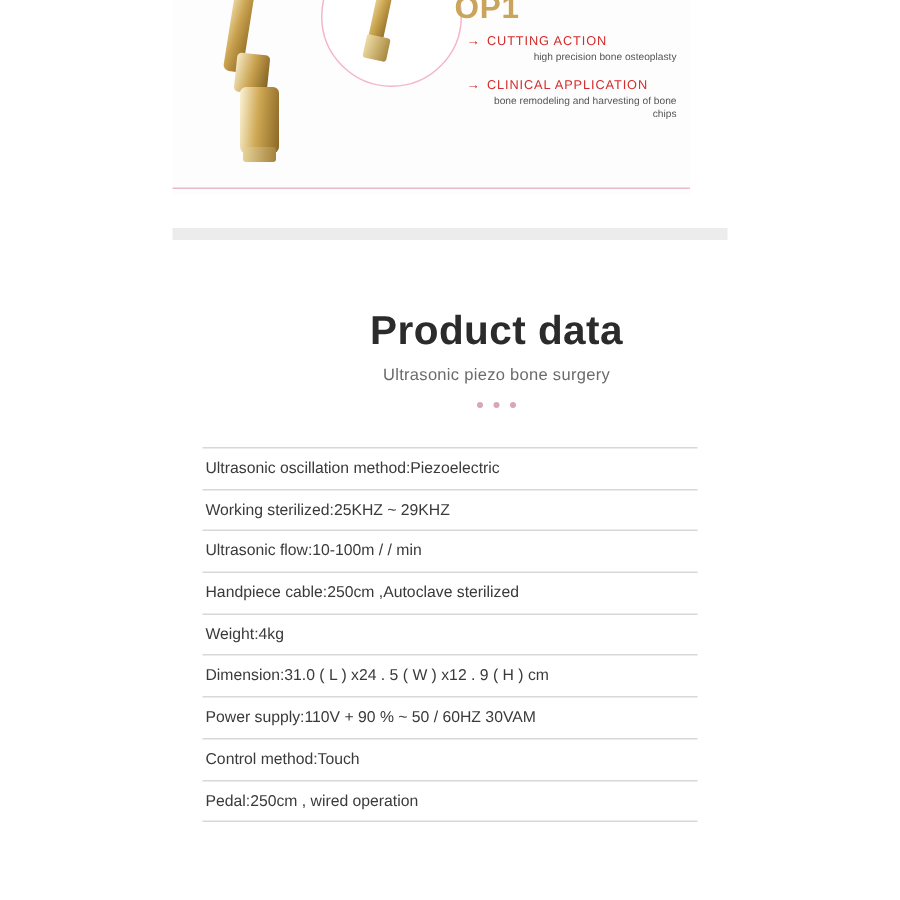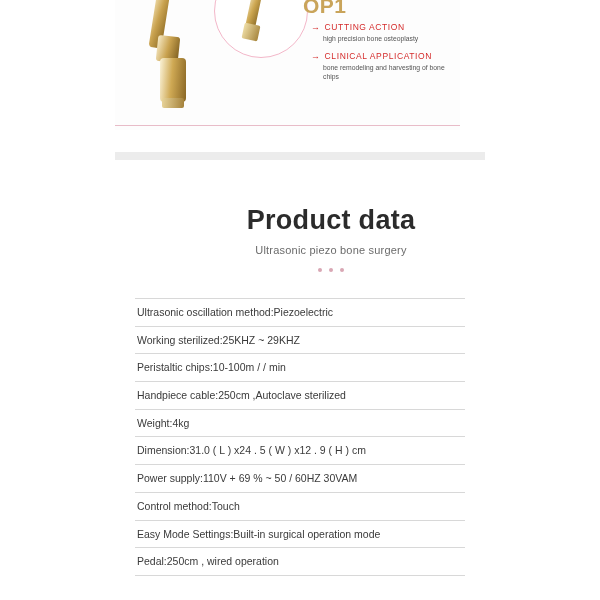--- a/index.html
+++ b/index.html
@@ -29,20 +29,21 @@
     background: #ffffff;
     overflow: hidden;
   }
   .top-inner {
     position: absolute;
     left: 115px;
     top: 0;
     width: 345px;
     height: 130px;
     background: #fdfdfd;
+    text-align: right;
   }
   .tip-title {
     position: absolute;
     left: 188px;
     top: -6px;
     font-size: 21px;
     font-weight: bold;
     color: #c9a45a;
     letter-spacing: 0.5px;
   }
@@ -281,39 +282,36 @@
 
   <table class="spec-table">
     <tbody>
       <tr>
           <td>Ultrasonic oscillation method:Piezoelectric</td>
         </tr>
       <tr>
           <td>Working sterilized:25KHZ ~ 29KHZ</td>
         </tr>
       <tr>
-          <td>Peristaltic chips:10-100m / / min</td>
+          <td>Ultrasonic flow:10-100m / / min</td>
         </tr>
       <tr>
           <td>Handpiece cable:250cm ,Autoclave sterilized</td>
         </tr>
       <tr>
           <td>Weight:4kg</td>
         </tr>
       <tr>
           <td>Dimension:31.0 ( L ) x24 . 5 ( W ) x12 . 9 ( H ) cm</td>
         </tr>
       <tr>
-          <td>Power supply:110V + 69 % ~ 50 / 60HZ 30VAM</td>
+          <td>Power supply:110V + 90 % ~ 50 / 60HZ 30VAM</td>
         </tr>
       <tr>
           <td>Control method:Touch</td>
-        </tr>
-      <tr>
-          <td>Easy Mode Settings:Built-in surgical operation mode</td>
         </tr>
       <tr>
           <td>Pedal:250cm , wired operation</td>
         </tr>
     </tbody>
   </table>
 
 </div>
 
 </body></html>

